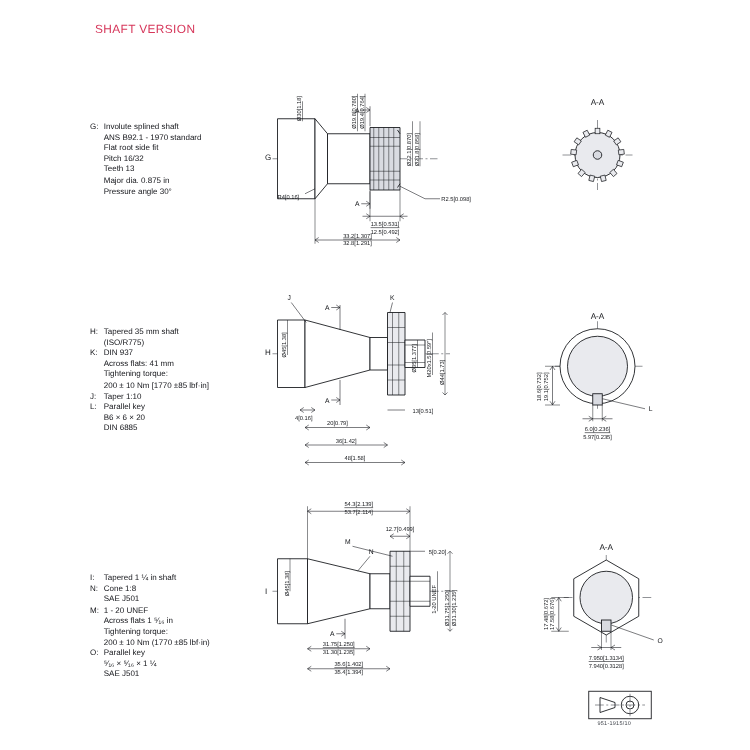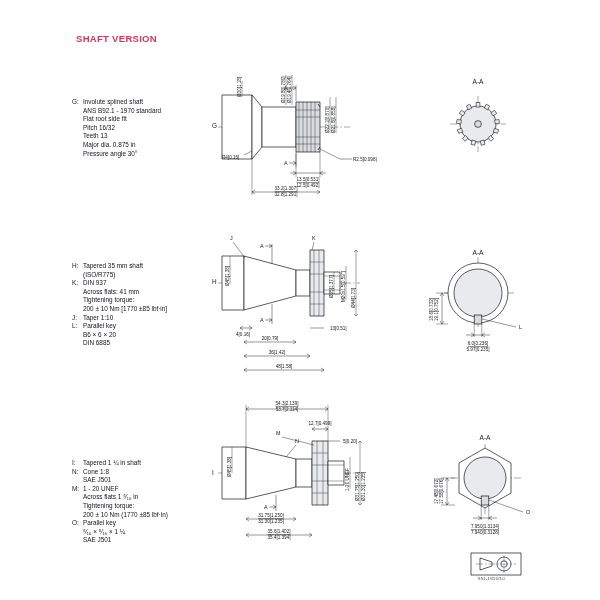--- a/index.html
+++ b/index.html
@@ -6,22 +6,22 @@
   body{
     width:600px;height:600px;overflow:hidden;
     background:#ffffff;
     font-family:"Liberation Sans", sans-serif;
     color:#1a1a1a;
     position:relative;
   }
   .page{position:relative;width:600px;height:600px;}
 
   .page-title{
-    position:absolute;left:76px;top:33px;
-    font-size:9.5px;font-weight:bold;letter-spacing:.3px;
+    position:absolute;left:76px;top:18px;
+    font-size:9.5px;font-weight:normal;letter-spacing:.3px;
     color:#d6365a;
   }
 
   
   .spec{position:absolute;font-size:6.4px;line-height:8.6px;color:#14151a;}
   .spec .row{display:flex;}
   .spec .key{width:11px;flex:0 0 11px;}
   .spec .val{flex:1;}
 
   

